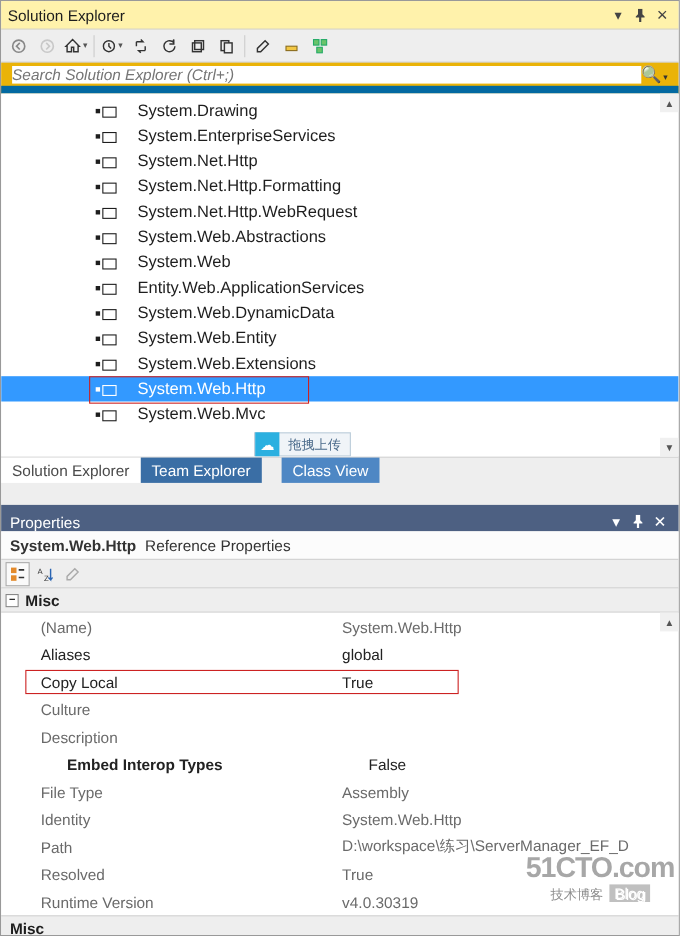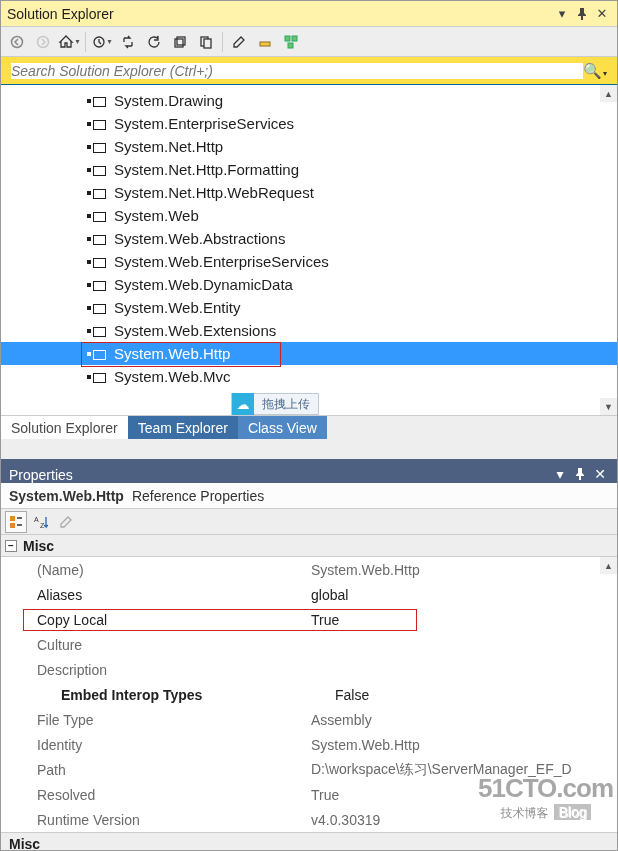--- a/index.html
+++ b/index.html
@@ -10,47 +10,47 @@
   .titlebar .title { flex: 1; font-size: 14px; }
   .title-btn { width: 18px; height: 18px; display: flex; align-items: center; justify-content: center; margin-left: 2px; color: #444; cursor: pointer; }
 
   
   .toolbar { background: #eeeeee; height: 30px; display: flex; align-items: center; padding: 0 4px; border-bottom: 1px solid #cccccc; gap: 2px; }
   .tbtn { width: 24px; height: 24px; display: flex; align-items: center; justify-content: center; cursor: pointer; border: 1px solid transparent; }
   .tsep { width: 1px; height: 20px; background: #cccccc; margin: 0 2px; }
   .dd-arrow { font-size: 8px; margin-left: 1px; color: #555; }
 
   
-  .searchbar { background: #fde047; height: 28px; display: flex; align-items: center; padding: 0 10px; border-bottom: 1px solid #0369a1; color: #6d6d6d; }
+  .searchbar { background: #eab308; height: 28px; display: flex; align-items: center; padding: 0 10px; border-bottom: 7px solid #0369a1; color: #6d6d6d; }
   .searchbar input { flex: 1; border: none; outline: none; font-style: italic; color: #6d6d6d; font-size: 14px; }
   .search-icon { font-size: 15px; color: #2b4c8a; }
 
   
   .tree-area { background: #ffffff; height: 330px; position: relative; overflow: hidden; }
   .tree { padding: 4px 0 0 0; }
-  .tree-row { height: 23px; display: flex; align-items: center; padding-left: 86px; gap: 9px; font-size: 15px; cursor: pointer; }
+  .tree-row { height: 23px; display: flex; align-items: center; padding-left: 86px; gap: 20px; font-size: 15px; cursor: pointer; }
   .tree-row.sel { background: #3399ff; color: #ffffff; }
   .ref-icon { width: 18px; height: 12px; position: relative; display: inline-flex; }
   .ref-icon::before { content: ""; position: absolute; left: 0; top: 4px; width: 4px; height: 4px; background: #1e1e1e; }
   .ref-icon::after { content: ""; position: absolute; left: 6px; top: 2px; width: 11px; height: 8px; border: 1.5px solid #1e1e1e; background: #fff; }
   .tree-row.sel .ref-icon::before { background: #fff; }
   .tree-row.sel .ref-icon::after { border-color: #fff; background: #3399ff; }
   .red-box { position: absolute; left: 80px; top: 257px; width: 200px; height: 25px; border: 1.5px solid #cc2222; pointer-events: none; }
   .badge { position: absolute; left: 230px; top: 308px; height: 22px; background: #f0f4f8; border: 1px solid #bbccd9; display: flex; align-items: center; font-size: 12px; }
   .badge .bico { background: #2bb0e0; color: #fff; width: 22px; height: 22px; display: flex; align-items: center; justify-content: center; font-size: 13px; }
   .badge .btxt { padding: 0 8px; color: #4a6a8a; }
   .vscroll-top { position: absolute; right: 0; top: 0; width: 17px; height: 17px; background: #f0f0f0; display: flex; align-items: center; justify-content: center; font-size: 9px; color: #555; }
   .vscroll-bot { position: absolute; right: 0; bottom: 0; width: 17px; height: 17px; background: #f0f0f0; display: flex; align-items: center; justify-content: center; font-size: 9px; color: #555; }
 
   
   .se-tabs { height: 24px; display: flex; font-size: 14px; background: #eee; border-top: 1px solid #ccc; }
   .se-tab { padding: 2px 10px; display: flex; align-items: center; cursor: pointer; }
   .se-tab.active { background: #ffffff; color: #4a4a4a; }
   .se-tab.darkblue { background: #3a6ea5; color: #fff; }
-  .se-tab.lightblue { background: #4e87c4; color: #fff; }
+  .se-tab.lightblue { background: #4e87c4; color: #fff; margin-left: 18px; }
 
   .gap1 { height: 20px; background: #eeeeee; }
 
   
   .props-title { background: #4d6082; color: #ffffff; height: 24px; display: flex; align-items: flex-end; padding: 0 8px; font-size: 14px; }
   .props-title .title { flex: 1; }
   .props-subtitle { background: #fcfcfc; height: 26px; display: flex; align-items: center; padding: 0 8px; font-size: 14px; color: #333; border-bottom: 1px solid #ccc; }
   .props-subtitle .b { font-weight: 600; margin-right: 8px; }
 
   
@@ -188,29 +188,29 @@
       <div class="tree-row">
         <span class="ref-icon"></span>
         <span>System.Net.Http.Formatting</span>
       </div>
       <div class="tree-row">
         <span class="ref-icon"></span>
         <span>System.Net.Http.WebRequest</span>
       </div>
       <div class="tree-row">
         <span class="ref-icon"></span>
+        <span>System.Web.Abstractions</span>
+      </div>
+      <div class="tree-row">
+        <span class="ref-icon"></span>
         <span>System.Web</span>
       </div>
       <div class="tree-row">
         <span class="ref-icon"></span>
-        <span>System.Web.Abstractions</span>
-      </div>
-      <div class="tree-row">
-        <span class="ref-icon"></span>
-        <span>System.Web.EnterpriseServices</span>
+        <span>Entity.Web.ApplicationServices</span>
       </div>
       <div class="tree-row">
         <span class="ref-icon"></span>
         <span>System.Web.DynamicData</span>
       </div>
       <div class="tree-row">
         <span class="ref-icon"></span>
         <span>System.Web.Entity</span>
       </div>
       <div class="tree-row">

